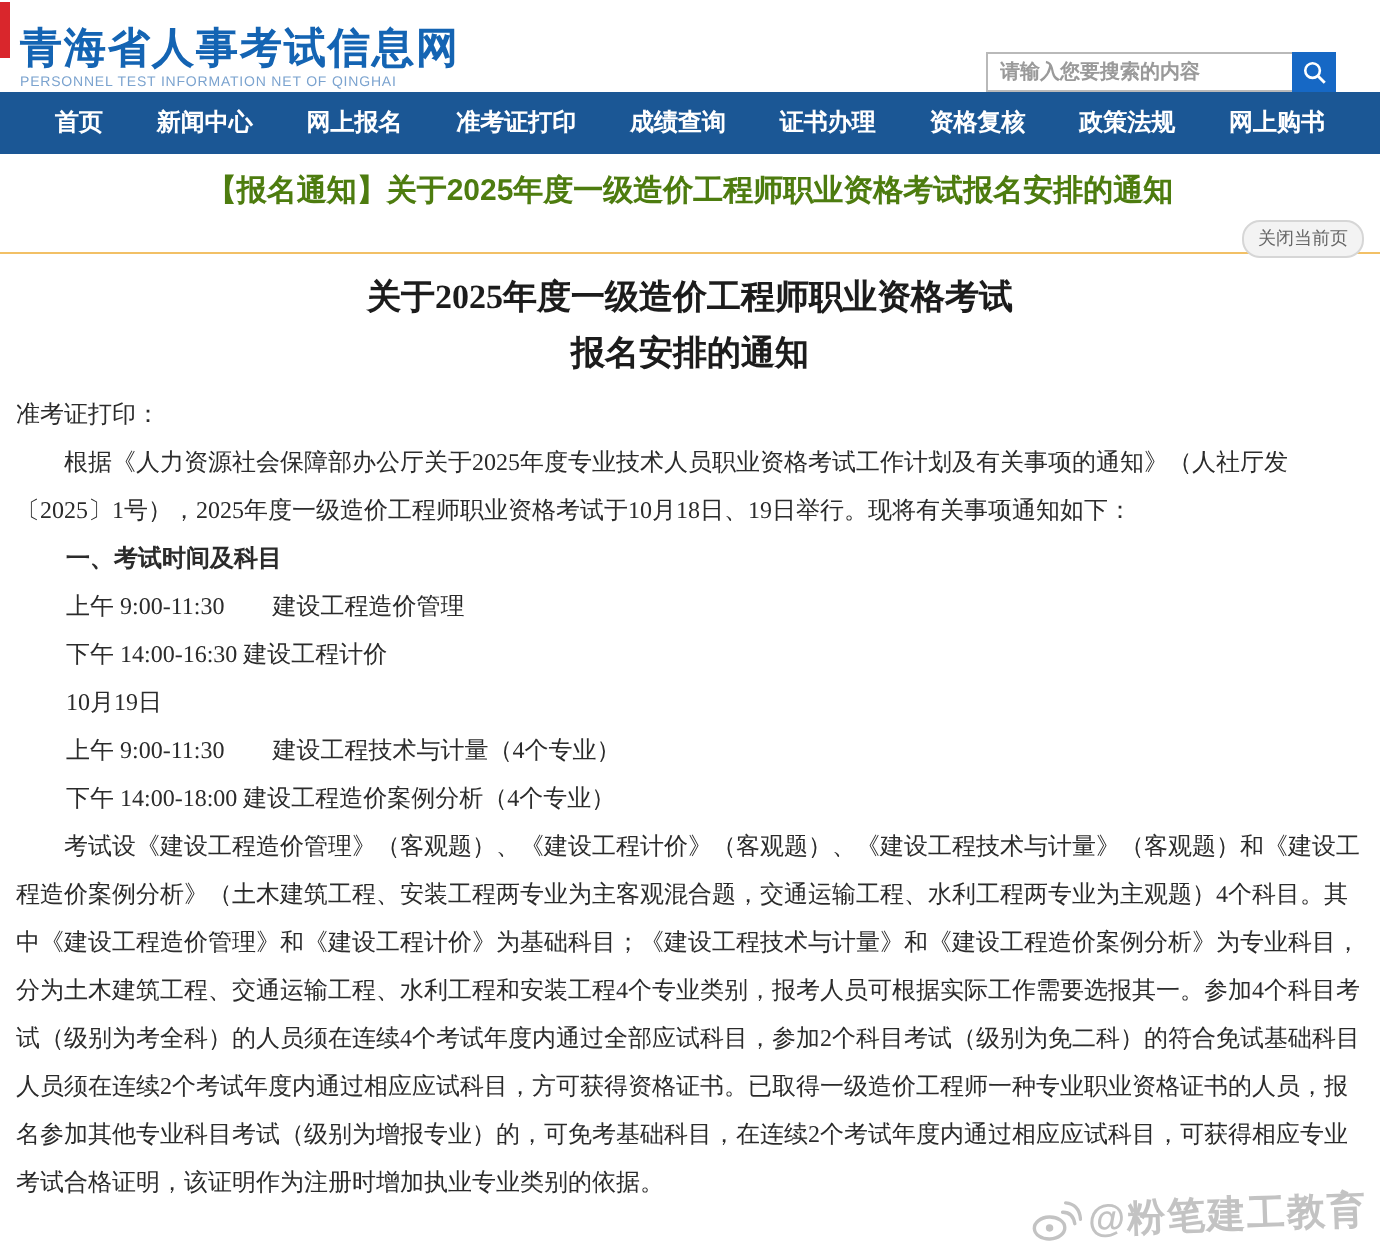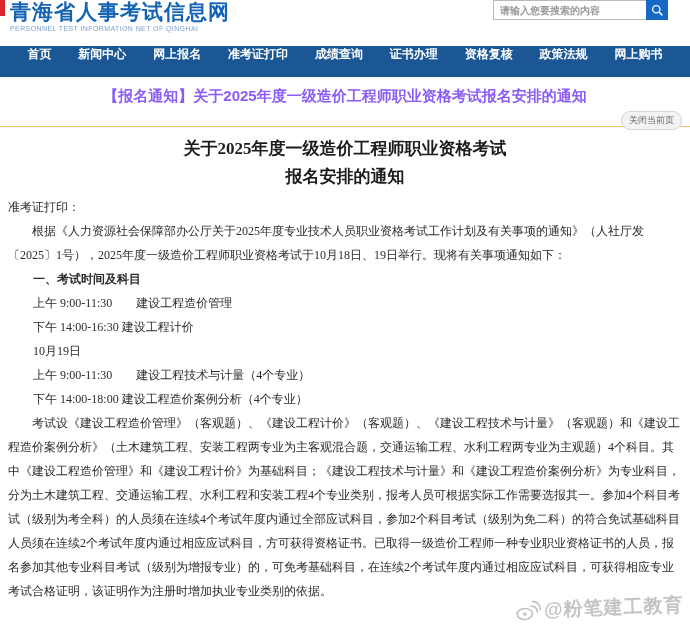--- a/index.html
+++ b/index.html
@@ -6,21 +6,21 @@
   html, body { background: #fff; }
   body {
     width: 690px; height: 629px; overflow: hidden;
     font-family: "Liberation Sans", sans-serif;
     position: relative;
   }
 
   
   .header {
     height: 46px; background: #fff; position: relative;
-    display: flex; align-items: flex-start; justify-content: space-between;
+    display: flex; align-items: flex-end; justify-content: space-between;
     padding: 0 22px 0 8px;
   }
   .logo-block { display: flex; align-items: center; position: relative; }
   .logo-emblem {
     position: absolute; left: -8px; top: -12px;
     width: 5px; height: 28px; background: #d9262c;
   }
   .logo-text { padding-left: 2px; }
   .logo-title {
     color: #1464b3; font-size: 21px; font-weight: bold;
@@ -38,32 +38,32 @@
   }
   .search-input::placeholder { color: #9a9a9a; }
   .search-button {
     width: 22px; height: 20px; background: #1668c5; border: none;
     display: flex; align-items: center; justify-content: center; cursor: pointer;
   }
 
   
   .nav {
     height: 31px; background: #1b5795;
-    display: flex; align-items: flex-start; justify-content: space-around;
+    display: flex; align-items: center; justify-content: space-around;
     padding: 0 14px;
   }
   .nav-item {
     color: #fff; font-size: 12px; font-weight: 600; text-decoration: none;
     white-space: nowrap; cursor: pointer;
   }
 
   
   .title-bar { background: #fff; padding-top: 9px; }
   .page-title {
-    text-align: center; color: #8b5cf6; font-size: 15px; font-weight: bold;
+    text-align: center; color: #4d7c0f; font-size: 15px; font-weight: bold;
     line-height: 20px;
   }
   .close-row { text-align: right; padding: 3px 8px 2px 0; height: 20px; margin-left: 24px; }
   .close-button {
     font-size: 9px; color: #666; background: #f3f3f3;
     border: 1px solid #d6d6d6; border-radius: 9px; padding: 2px 7px;
     cursor: pointer; font-family: "Liberation Sans", sans-serif;
   }
   .gold-divider { height: 0; border-top: 1px solid #f2c066; }
 

